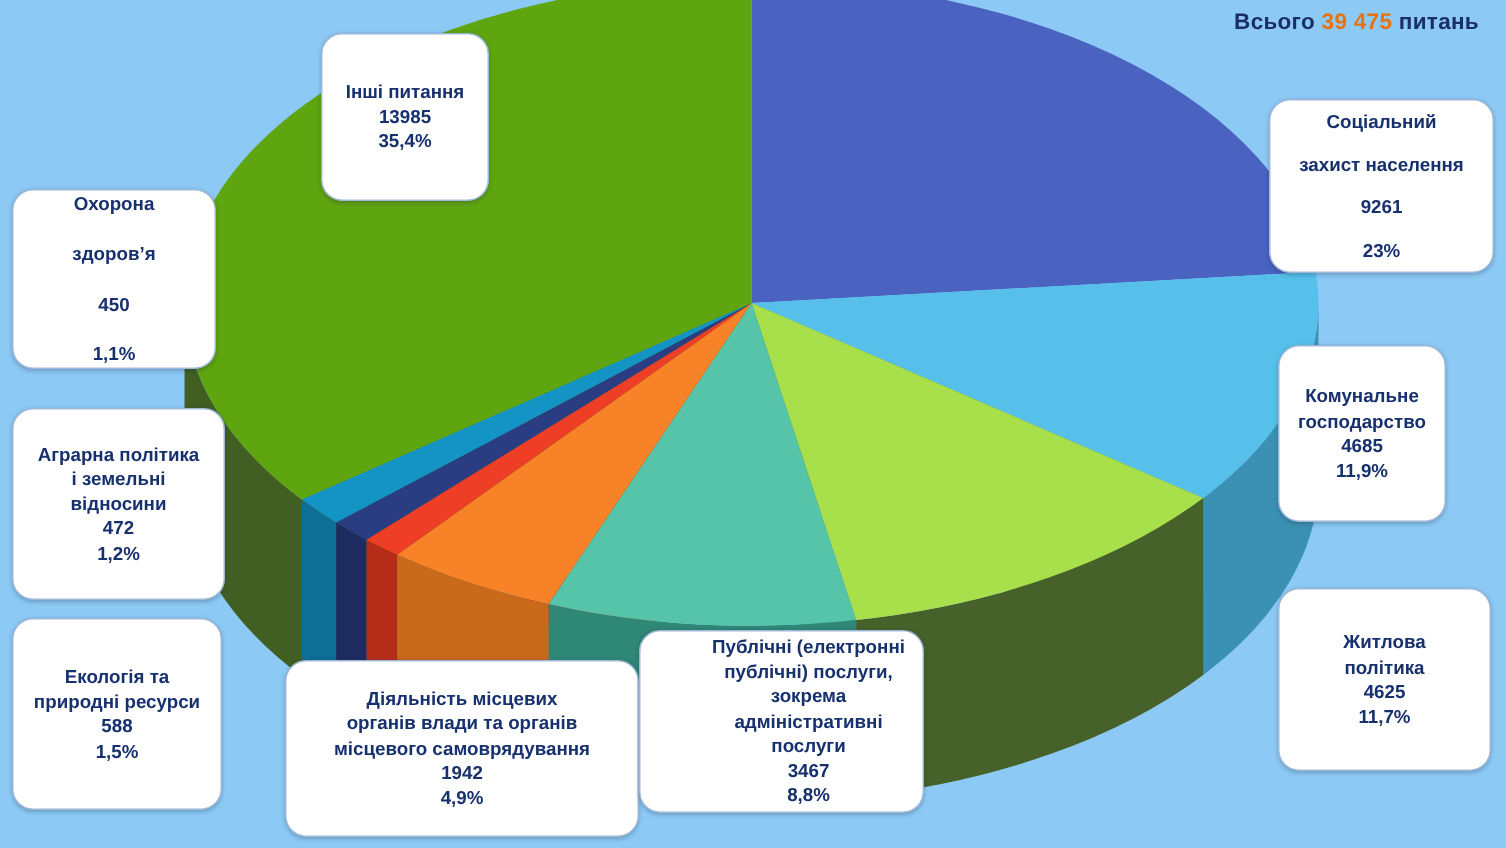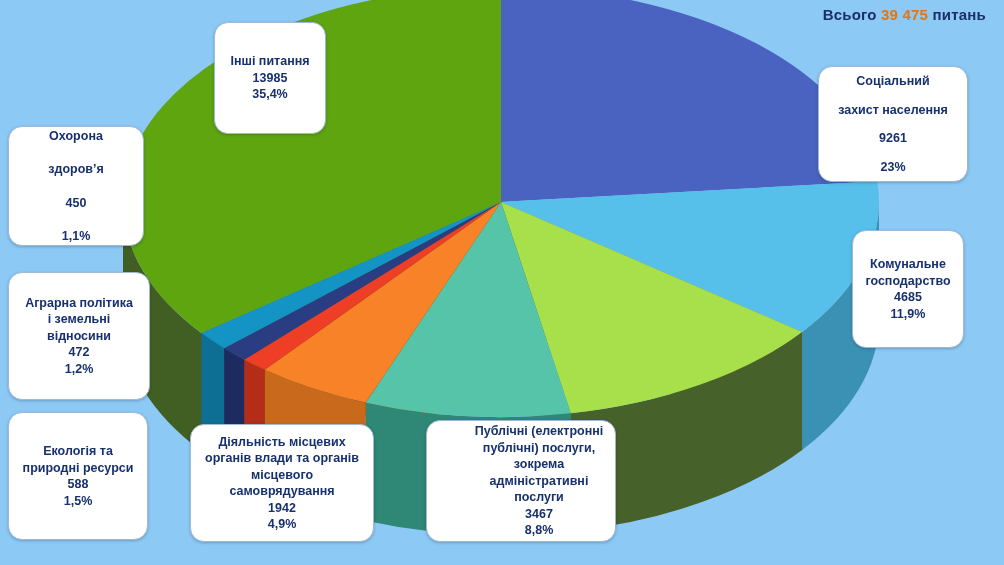--- a/index.html
+++ b/index.html
@@ -70,23 +70,23 @@
   }
   .callout .c-name { display: block; }
   .callout .c-value { display: block; }
   .callout .c-pct { display: block; }
 
   
   #callout-inshi        { left: 214px; top: 22px;  width: 112px; height: 112px; }
   #callout-ohorona      { left: 8px;   top: 126px; width: 136px; height: 120px; gap: 17px; }
   #callout-agrarna      { left: 8px;   top: 272px; width: 142px; height: 128px; }
   #callout-ekologia     { left: 8px;   top: 412px; width: 140px; height: 128px; }
-  #callout-diyalnist    { left: 190px; top: 424px; width: 184px; height: 118px; }
+  #callout-diyalnist    { left: 190px; top: 440px; width: 236px; height: 118px; }
   #callout-publichni    { left: 426px; top: 420px; width: 190px; height: 122px; padding-left: 44px; }
-  #callout-socialnyi    { left: 818px; top: 66px;  width: 150px; height: 116px; gap: 12px; }
+  #callout-socialnyi    { left: 846px; top: 66px;  width: 150px; height: 116px; gap: 12px; }
   #callout-komunalne    { left: 852px; top: 230px; width: 112px; height: 118px; }
   #callout-zhytlova     { left: 852px; top: 392px; width: 142px; height: 122px; }
 </style>
 </head>
 <body>
 
 <div id="stage">
 
   <div id="chart-title">
     <span>Всього</span>
@@ -185,14 +185,20 @@
     <span class="c-pct">23%</span>
   </div>
 
   <div class="callout" id="callout-komunalne">
     <span class="c-name">Комунальне</span>
     <span class="c-name">господарство</span>
     <span class="c-value">4685</span>
     <span class="c-pct">11,9%</span>
   </div>
 
+  <div class="callout" id="callout-zhytlova">
+    <span class="c-name">Житлова</span>
+    <span class="c-name">політика</span>
+    <span class="c-value">4625</span>
+    <span class="c-pct">11,7%</span>
+  </div>
 
 </div>
 
 </body></html>

